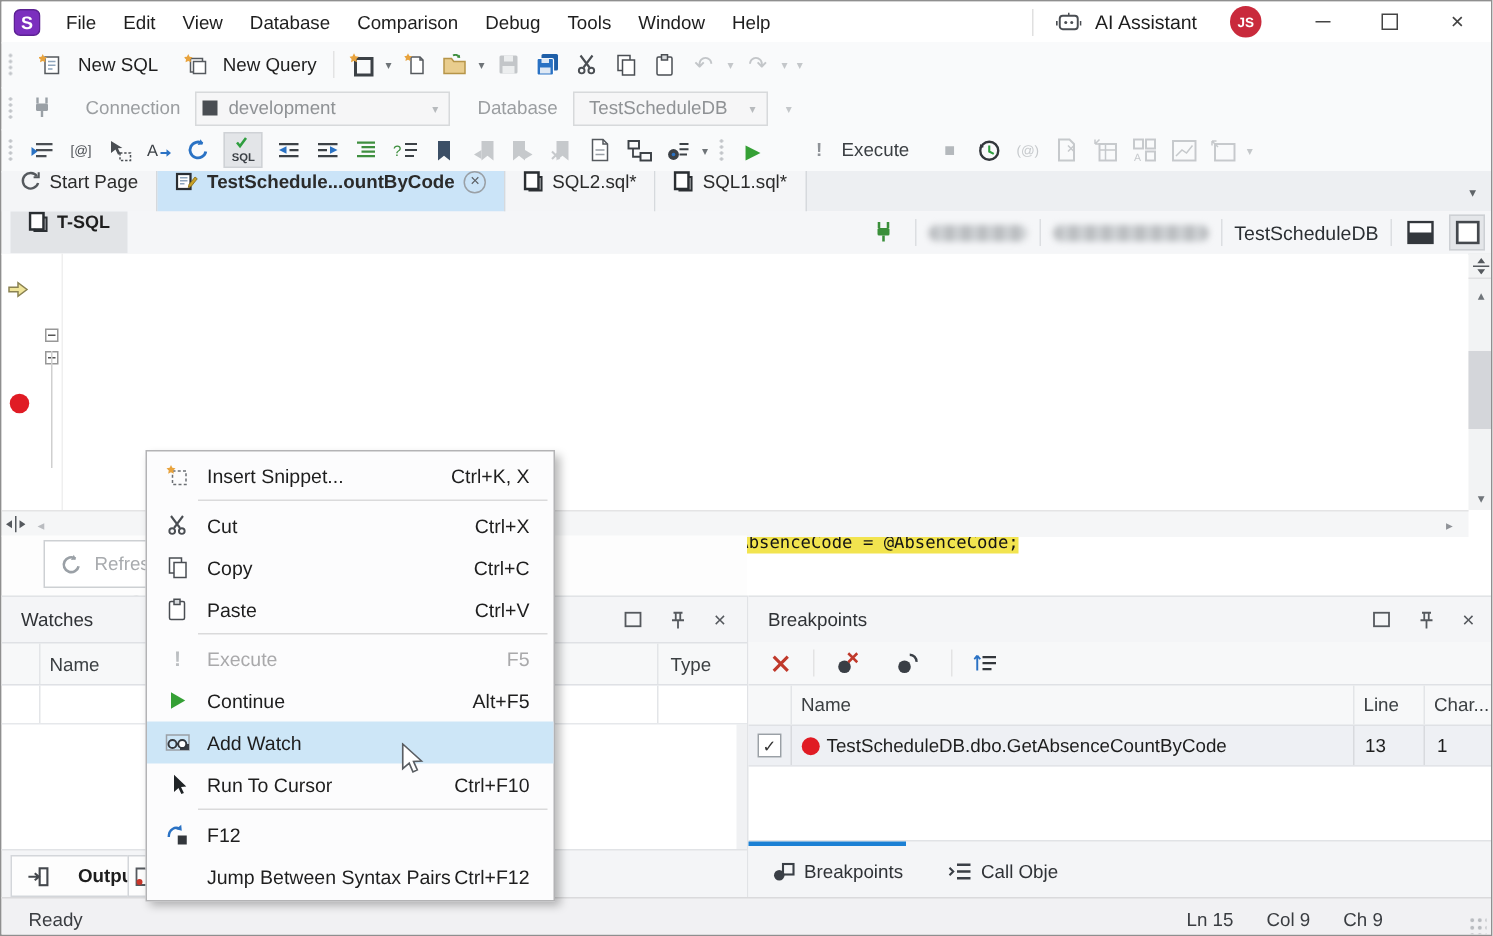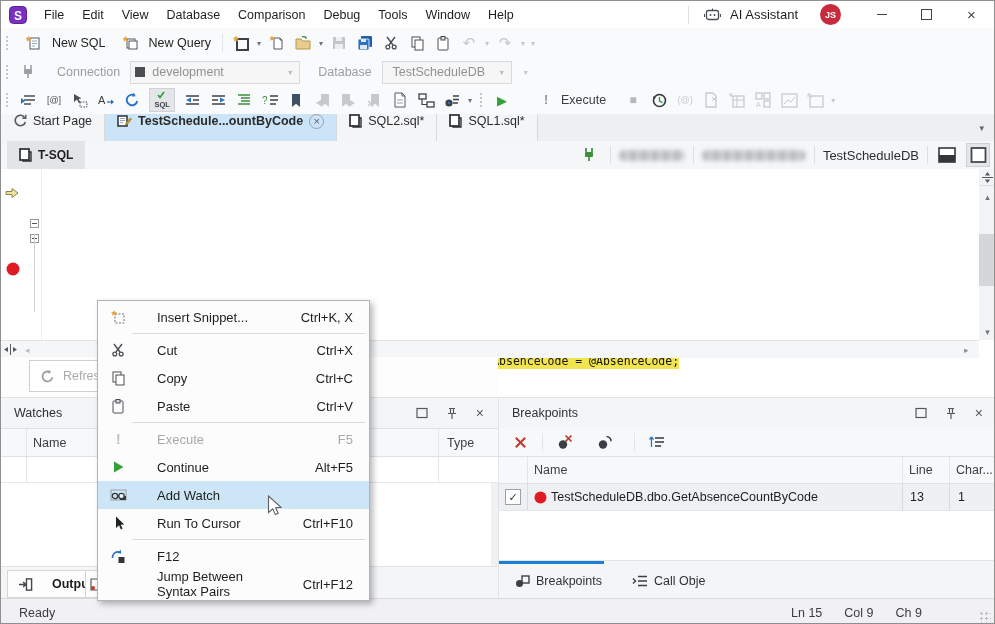--- a/index.html
+++ b/index.html
@@ -41,21 +41,21 @@
   #tabbar{top:113px;left:0;width:100%;height:27px;background:#edeff2;display:flex;align-items:stretch;}
   .dtab{display:flex;gap:6px;padding:0 12px;border-right:1px solid #d6d9dd;
         background:#f4f5f7;color:#2b2b2b;white-space:nowrap;}
   .dtab.active{background:#cbe4f8;font-weight:bold;}
   .closeglyph{color:#5d6166;font-size:11px;border:1px solid #9aa0a6;border-radius:50%;
         width:13px;height:13px;line-height:12px;text-align:center;font-weight:normal;}
   #tabbar-caret{margin-left:auto;align-self:center;margin-right:10px;color:#5f6468;font-size:9px;}
   
   #docbar{top:140px;left:0;width:100%;height:28px;background:#f5f6f8;border-bottom:1px solid #e3e5e8;
           display:flex;align-items:center;}
-  #tsql-tab{height:28px;display:flex;align-items:center;gap:6px;background:#e2e4e7;padding:0 12px;
+  #tsql-tab{height:28px;display:flex;align-items:flex-start;gap:6px;background:#e2e4e7;padding:0 12px;
             font-weight:bold;font-size:12px;margin-left:6px;}
   #docbar-right{margin-left:auto;display:flex;align-items:center;gap:8px;margin-right:4px;}
   .redacted{height:11px;border-radius:6px;background:repeating-linear-gradient(90deg,#b9bcbf 0 6px,#cfd2d5 6px 11px);
             filter:blur(2px);}
   .dsep{width:1px;height:18px;background:#dcdee1;}
   .layico{width:22px;height:22px;display:flex;align-items:center;justify-content:center;}
   .layico.sel{background:#e4e6e9;border:1px solid #cdd0d4;}
   
   #editor{top:168px;left:0;width:978px;height:171px;background:#fff;}
   #gutter-line{left:40px;top:168px;width:1px;height:171px;background:#efefef;}
@@ -103,21 +103,21 @@
   #output-tab{position:absolute;left:6px;top:3px;height:26px;padding:0 10px;background:#fdfdfd;
               border:1px solid #d3d6da;display:flex;align-items:center;gap:19px;font-weight:bold;}
   #statusbar{left:0;top:597px;width:100%;height:27px;background:#f1f1f3;border-top:1px solid #dadadc;
              display:flex;align-items:center;color:#3a3d41;}
   #status-right{position:absolute;left:790px;display:flex;gap:22px;}
   #resize-grip{position:absolute;right:3px;bottom:3px;width:12px;height:12px;
       background-image:radial-gradient(#b9bcc0 1.2px,transparent 1.4px);background-size:5px 5px;}
   
   #contextmenu{left:96px;top:299px;width:273px;background:#fcfcfd;border:1px solid #b3b3b5;
                box-shadow:3px 3px 6px rgba(0,0,0,.28);z-index:50;padding:2px 0;box-sizing:border-box;}
-  .cm-item{height:28px;display:flex;align-items:center;font-size:13px;gap:19px;}
+  .cm-item{height:28px;display:flex;align-items:center;font-size:13px;}
   .cm-item .cm-ico{width:40px;display:flex;align-items:center;justify-content:center;}
   .cm-item .cm-label{flex:1;}
   .cm-item .cm-short{margin-right:16px;color:#1e1e1e;}
   .cm-item.disabled .cm-label,.cm-item.disabled .cm-short{color:#a9a9ab;}
   .cm-item.hover{background:#cde6f7;}
   .cm-sep{height:1px;background:#dadadb;margin:2px 4px 2px 34px;}
   #mouse-cursor{left:266px;top:494px;z-index:60;}
 </style>
 </head>
 <body>

